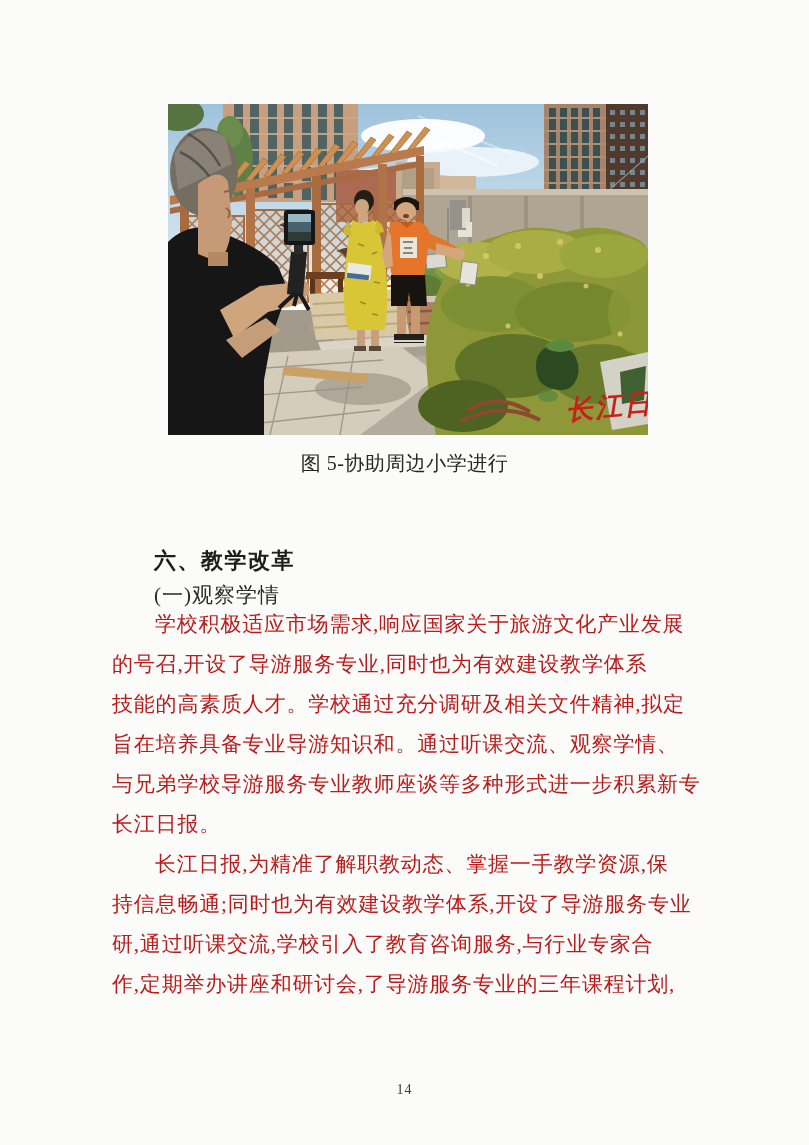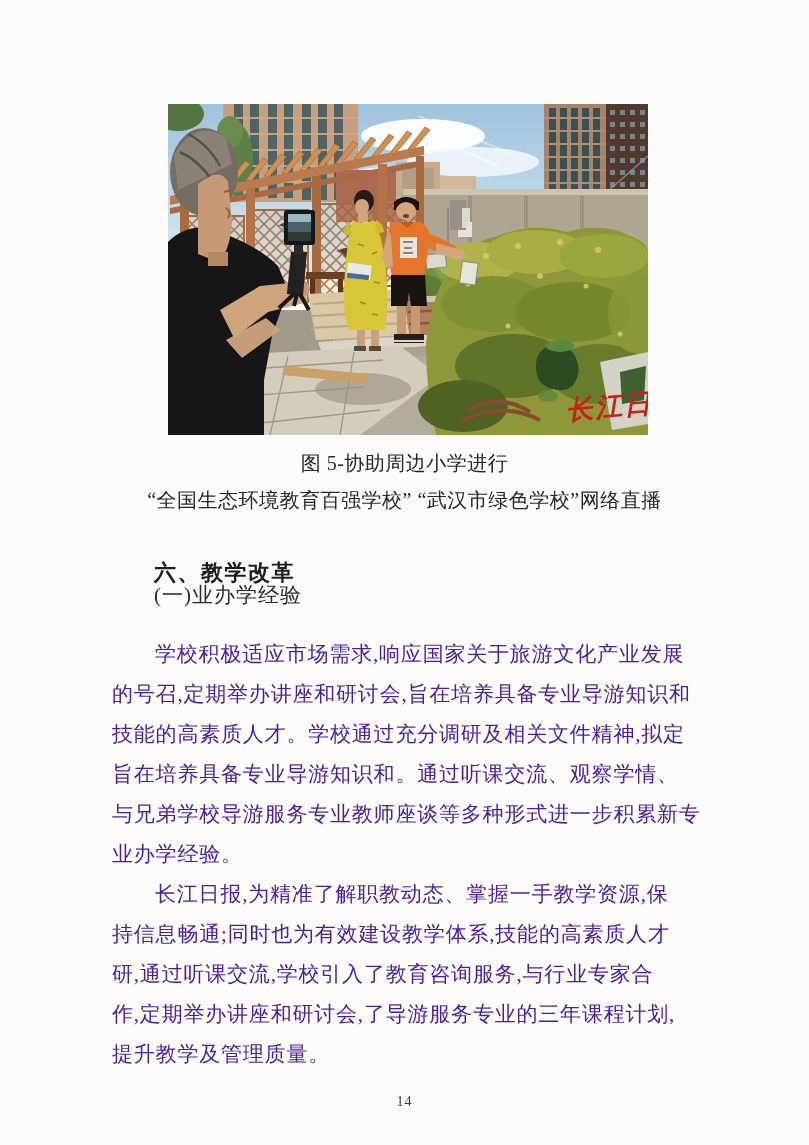--- a/index.html
+++ b/index.html
@@ -16,37 +16,37 @@
   .photo svg{display:block;}
   .caption{
     position:absolute;left:0;width:809px;text-align:center;
     font-size:20px;letter-spacing:0.5px;color:#262626;
   }
   .caption1{top:450px;}
   .caption2{top:487px;}
   .heading{
     position:absolute;left:154px;top:546px;
     font-family:"Liberation Sans","DejaVu Sans",sans-serif;
-    font-weight:bold;font-size:22px;letter-spacing:1.5px;color:#1d1d1d;margin-top:12px;
+    font-weight:bold;font-size:22px;letter-spacing:1.5px;color:#1d1d1d;
   }
   .subheading{
     position:absolute;left:154px;top:581px;
     font-size:21px;letter-spacing:1px;color:#2a2a2a;
   }
   .bodytext{
-    position:absolute;left:112px;top:634px;width:594px;
-    font-size:21px;color:#4c1d95;
+    position:absolute;left:112px;top:604px;width:594px;
+    font-size:21px;color:#b91c1c;
   }
   .line{
     height:40px;line-height:40px;letter-spacing:0.8px;white-space:nowrap;
   }
   .indent{padding-left:43px;}
   .pagenum{
     position:absolute;left:0;top:1082px;width:809px;text-align:center;
-    font-size:14px;color:#3c3c3c;letter-spacing:1px;margin-top:12px;
+    font-size:14px;color:#3c3c3c;letter-spacing:1px;
   }
 </style>
 </head>
 <body>
 
 <div class="page">
 
   <div class="photo">
     <svg width="480" height="331" viewBox="0 0 480 331" xmlns="http://www.w3.org/2000/svg">
       <defs>
@@ -339,37 +339,35 @@
         <rect x="120" y="110" width="23" height="27" fill="#47616e"></rect>
         <rect x="120" y="110" width="23" height="8" fill="#9ab8c4"></rect>
         <rect x="120" y="128" width="23" height="9" fill="#2e3a34"></rect>
       </g>
 
       <text x="398" y="312" font-size="27" font-weight="bold" font-style="italic" transform="rotate(-5 440 305)" letter-spacing="2" font-family="Liberation Serif, DejaVu Serif, serif" fill="#c5231a">长江日报</text>
     </svg>
   </div>
 
   <div class="caption caption1">图 5-协助周边小学进行</div>
-  <div class="caption caption2">“全国生态环境教育百强学校” “武汉市绿色学校”网络直播</div>
 
   <div class="heading">六、教学改革</div>
-  <div class="subheading">(一)业办学经验</div>
+  <div class="subheading">(一)观察学情</div>
 
   <div class="bodytext">
     <div class="para">
       <div class="line indent">学校积极适应市场需求,响应国家关于旅游文化产业发展</div>
-      <div class="line">的号召,定期举办讲座和研讨会,旨在培养具备专业导游知识和</div>
+      <div class="line">的号召,开设了导游服务专业,同时也为有效建设教学体系</div>
       <div class="line">技能的高素质人才。学校通过充分调研及相关文件精神,拟定</div>
       <div class="line">旨在培养具备专业导游知识和。通过听课交流、观察学情、</div>
       <div class="line">与兄弟学校导游服务专业教师座谈等多种形式进一步积累新专</div>
-      <div class="line">业办学经验。</div>
+      <div class="line">长江日报。</div>
     </div>
     <div class="para">
       <div class="line indent">长江日报,为精准了解职教动态、掌握一手教学资源,保</div>
-      <div class="line">持信息畅通;同时也为有效建设教学体系,技能的高素质人才</div>
+      <div class="line">持信息畅通;同时也为有效建设教学体系,开设了导游服务专业</div>
       <div class="line">研,通过听课交流,学校引入了教育咨询服务,与行业专家合</div>
       <div class="line">作,定期举办讲座和研讨会,了导游服务专业的三年课程计划,</div>
-      <div class="line">提升教学及管理质量。</div>
     </div>
   </div>
 
   <div class="pagenum">14</div>
 </div>
 
 </body></html>

